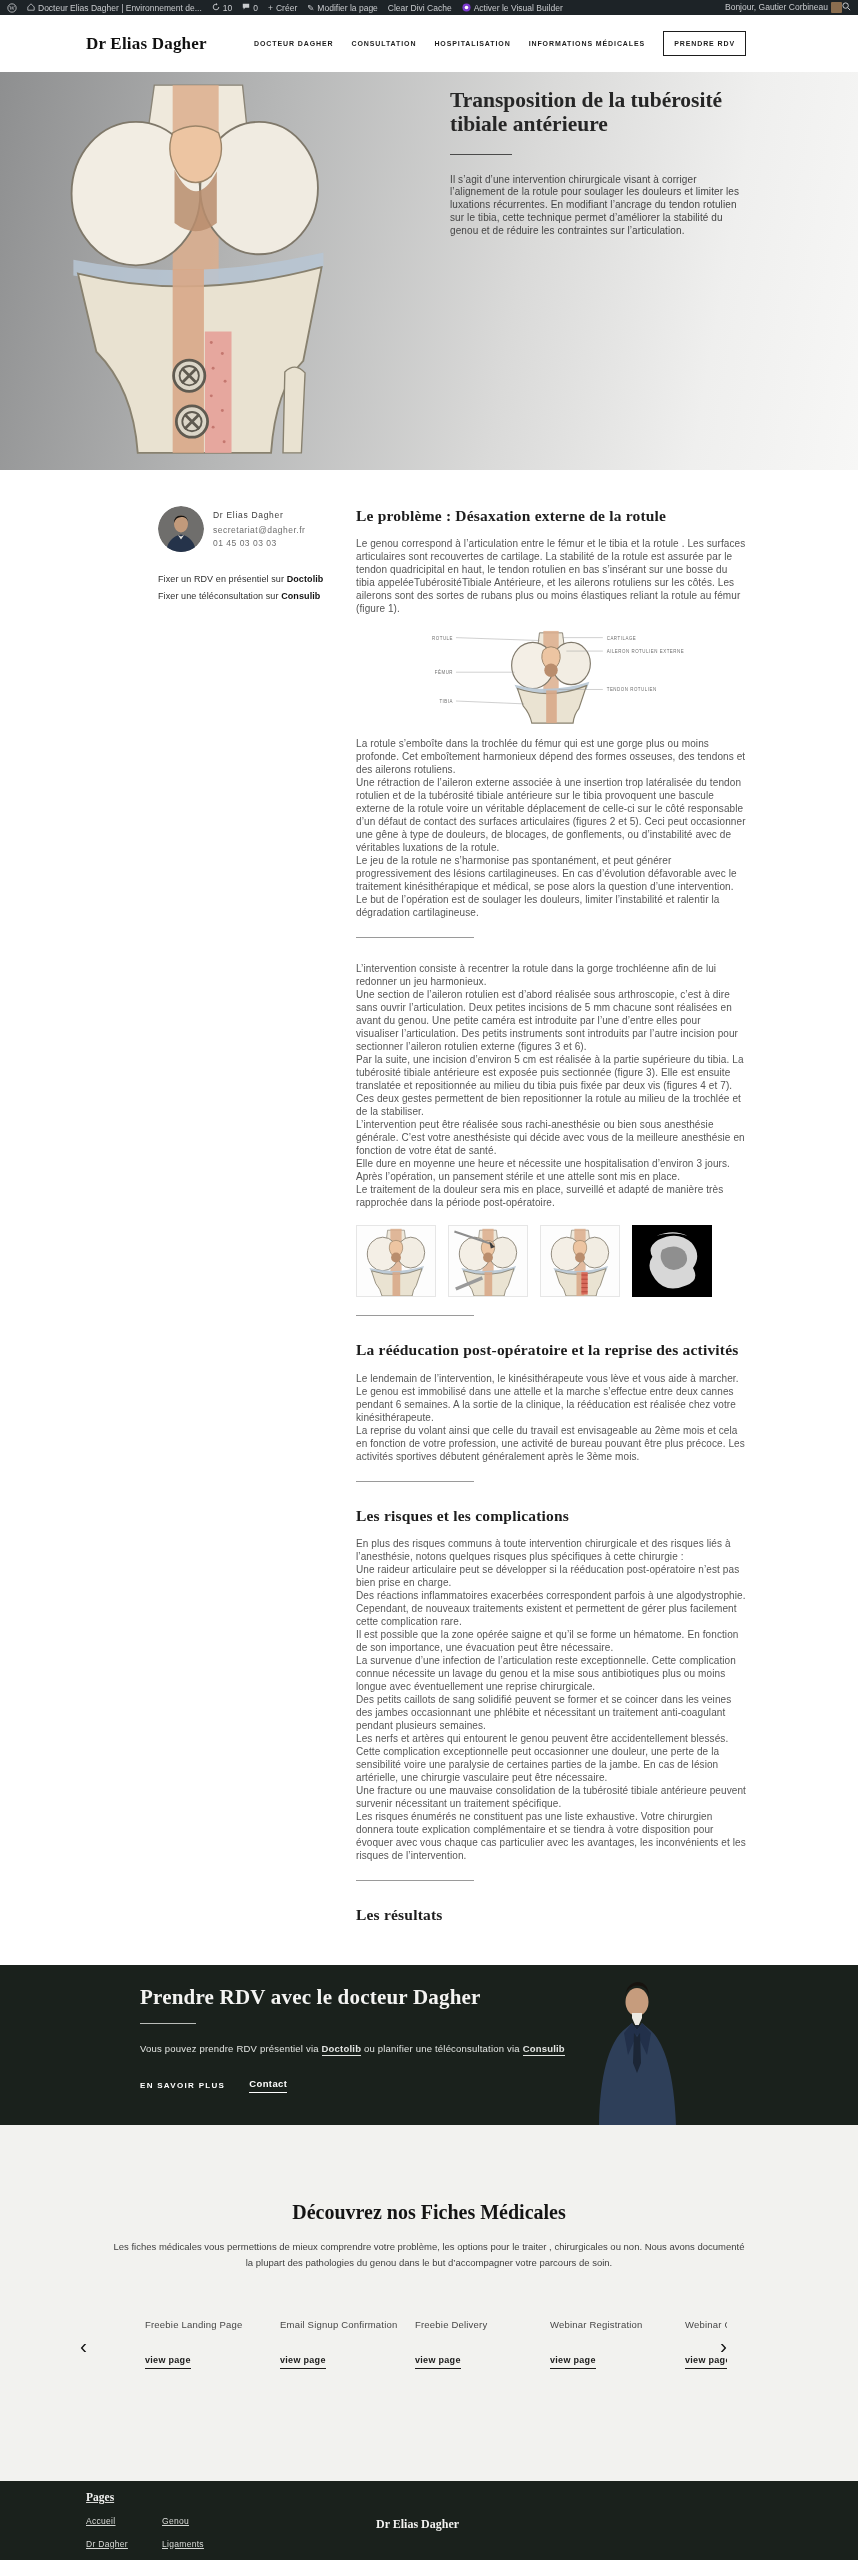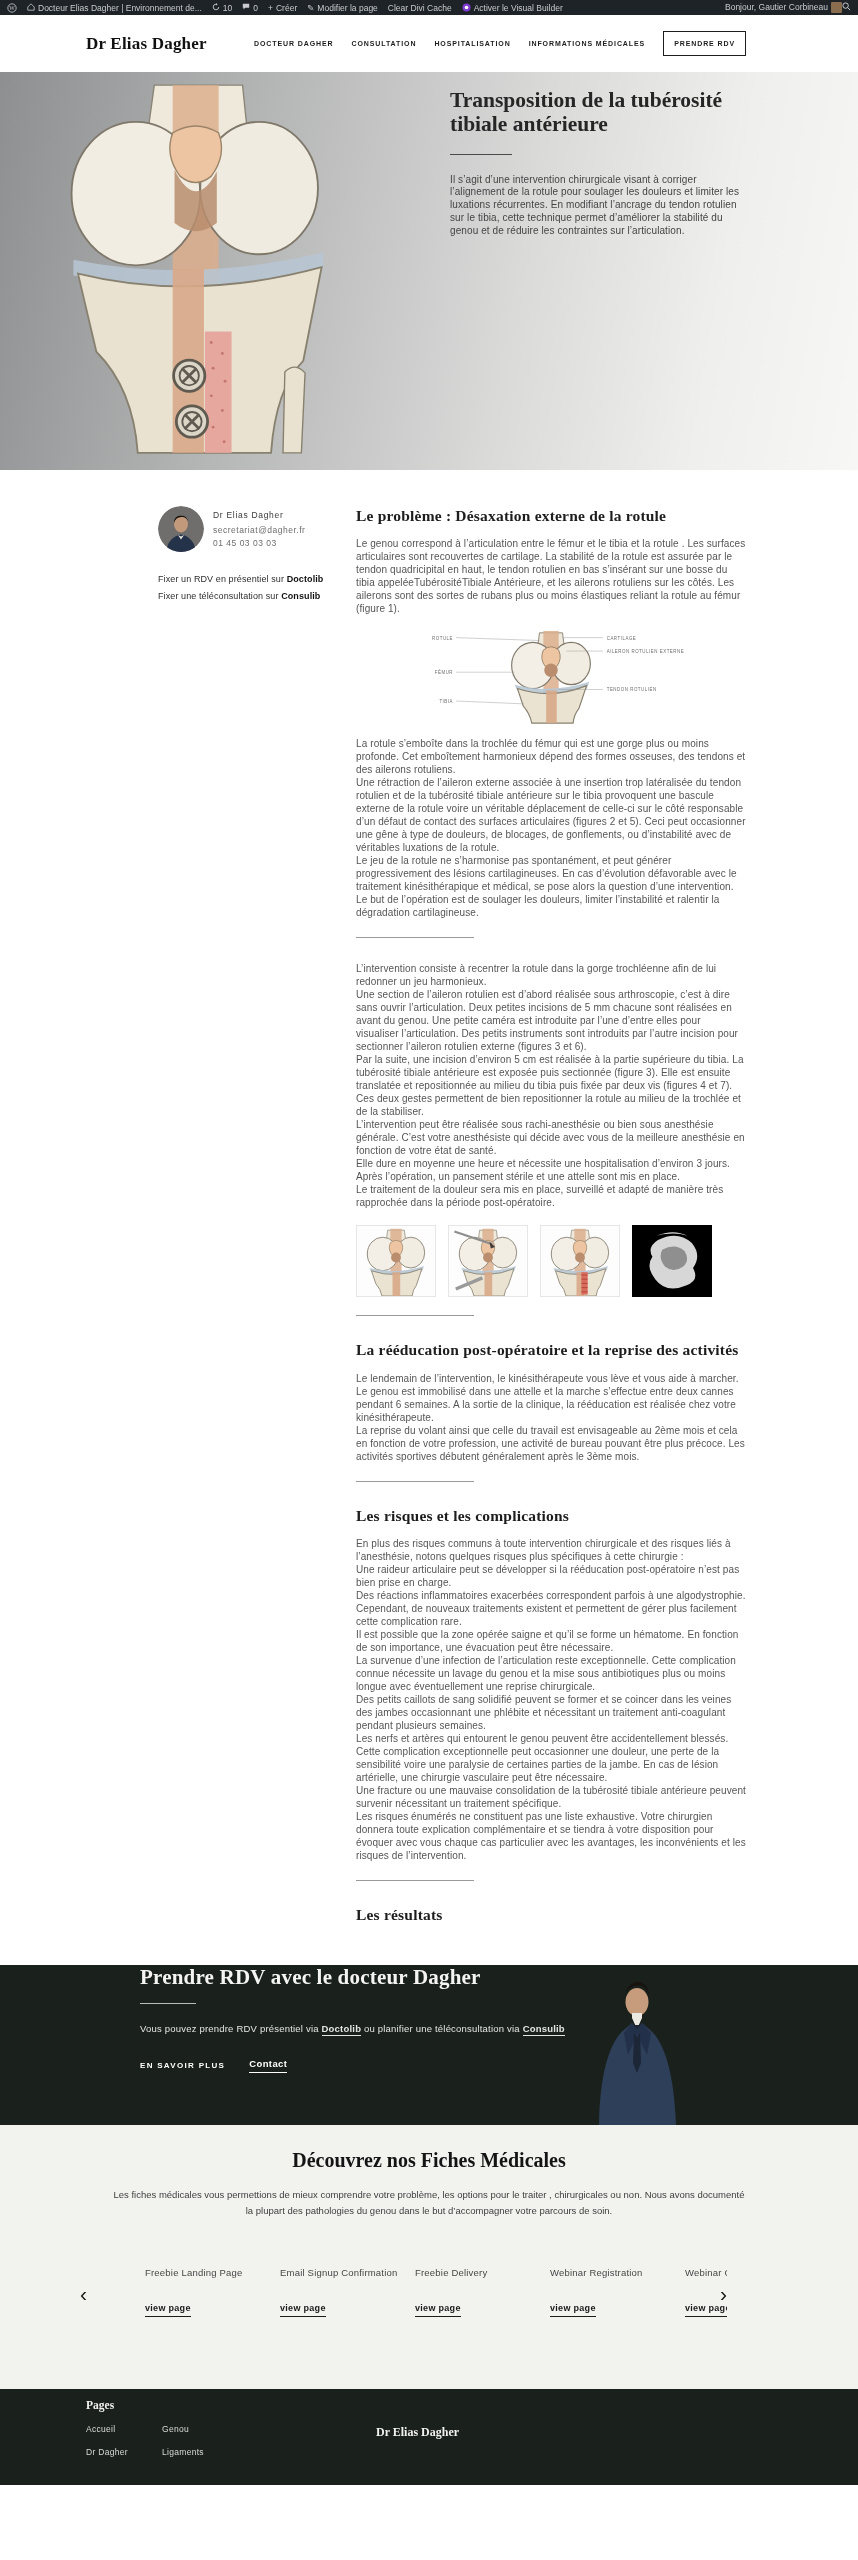--- a/index.html
+++ b/index.html
@@ -52,45 +52,45 @@
   .fig1 { display:block; width:320px; height:96px; margin:14px auto 12px; }
   .fig1 text { font-family:"Liberation Sans",sans-serif; font-size:4.6px; letter-spacing:.55px; fill:#6e6e6e; text-transform:uppercase; }
   .fig1 .lbl-line { stroke:#9b9b9b; stroke-width:.5; }
   .thumbs { display:flex; gap:12px; margin:16px 0 2px; }
   .thumb { width:80px; height:72px; border:1px solid #e6e6e6; background:#fdfdfd; flex:none; }
   .thumb svg { width:100%; height:100%; display:block; }
   .thumb.dark { background:#000; border-color:#000; }
 
   
   .cta { background:#1a211c; height:160px; position:relative; overflow:hidden; }
-  .cta-inner { margin-left:140px; width:440px; }
+  .cta-inner { margin-left:140px; padding-top:20px; width:440px; }
   .cta-title { font-family:"Liberation Serif",serif; font-weight:700; font-size:21px; color:#f4f4f2; letter-spacing:.2px; }
   .cta-divider { width:56px; height:1px; background:#b9bdb9; margin:13px 0 19px; }
   .cta-text { font-size:9.5px; color:#e3e5e2; letter-spacing:.2px; }
   .cta-text b { border-bottom:1.3px solid #e3e5e2; padding-bottom:1px; }
   .cta-actions { margin-top:24px; display:flex; align-items:center; gap:24px; }
   .cta-btn1 { font-size:8px; font-weight:700; letter-spacing:1.3px; color:#fff; }
   .cta-btn2 { font-size:9.5px; font-weight:700; color:#fff; border-bottom:1.5px solid #fff; padding-bottom:3px; letter-spacing:.4px; }
   .cta-photo { position:absolute; right:168px; bottom:0; width:105px; height:152px; }
 
   
-  .fiches { background:#f2f2ef; height:264px; padding-top:24px; position:relative; }
+  .fiches { background:#f2f2ef; height:356px; padding-top:76px; position:relative; }
   .fiches-title { text-align:center; font-family:"Liberation Serif",serif; font-weight:700; font-size:20px; color:#141414; }
   .fiches-text { width:640px; margin:15px auto 0; text-align:center; font-size:9.5px; line-height:1.7; color:#3e3e3e; }
   .carousel { position:relative; height:72px; margin-top:48px; }
   .chev { position:absolute; top:16px; font-size:21px; color:#111; line-height:1; }
   .chev.left { left:80px; } .chev.right { left:720px; }
   .cards { position:absolute; left:145px; top:0; width:582px; display:flex; gap:14px; overflow:hidden; }
   .fcard { width:121px; flex:none; }
   .fcard-title { font-size:9.5px; color:#474747; letter-spacing:.2px; white-space:nowrap; }
   .view { display:table; margin-top:25px; font-size:9px; font-weight:700; color:#1b1b1b; border-bottom:1.6px solid #1b1b1b; padding-bottom:3px; letter-spacing:.3px; }
 
   
   .footer { background:#1a211c; color:#d6d8d5; padding-top:10px; height:96px; }
-  .footer-inner { width:660px; margin-left:86px; position:relative; }
+  .footer-inner { width:660px; margin-left:86px; position:relative;text-decoration:underline; }
   .f-heading { font-family:"Liberation Serif",serif; font-weight:700; font-size:11.5px; color:#f2f2f0; margin-bottom:7px; }
   .f-cols { display:flex; }
   .f-col { list-style:none; width:76px; }
   .f-col li { margin-bottom:4.5px; }
   .f-col a { font-size:8.5px; color:#d8dad7; letter-spacing:.3px; }
   .f-brand { position:absolute; left:290px; top:26px; font-family:"Liberation Serif",serif; font-weight:700; font-size:12px; color:#f2f2f0; }
 </style>
 </head>
 <body>
 

